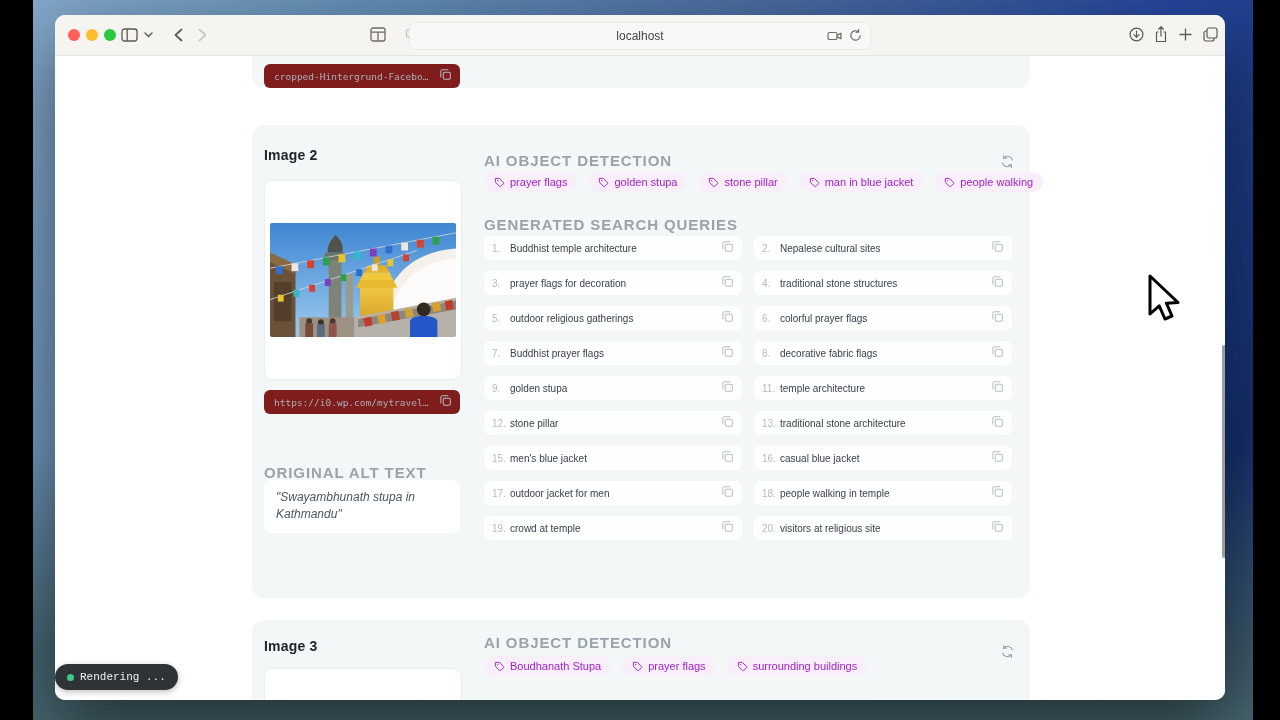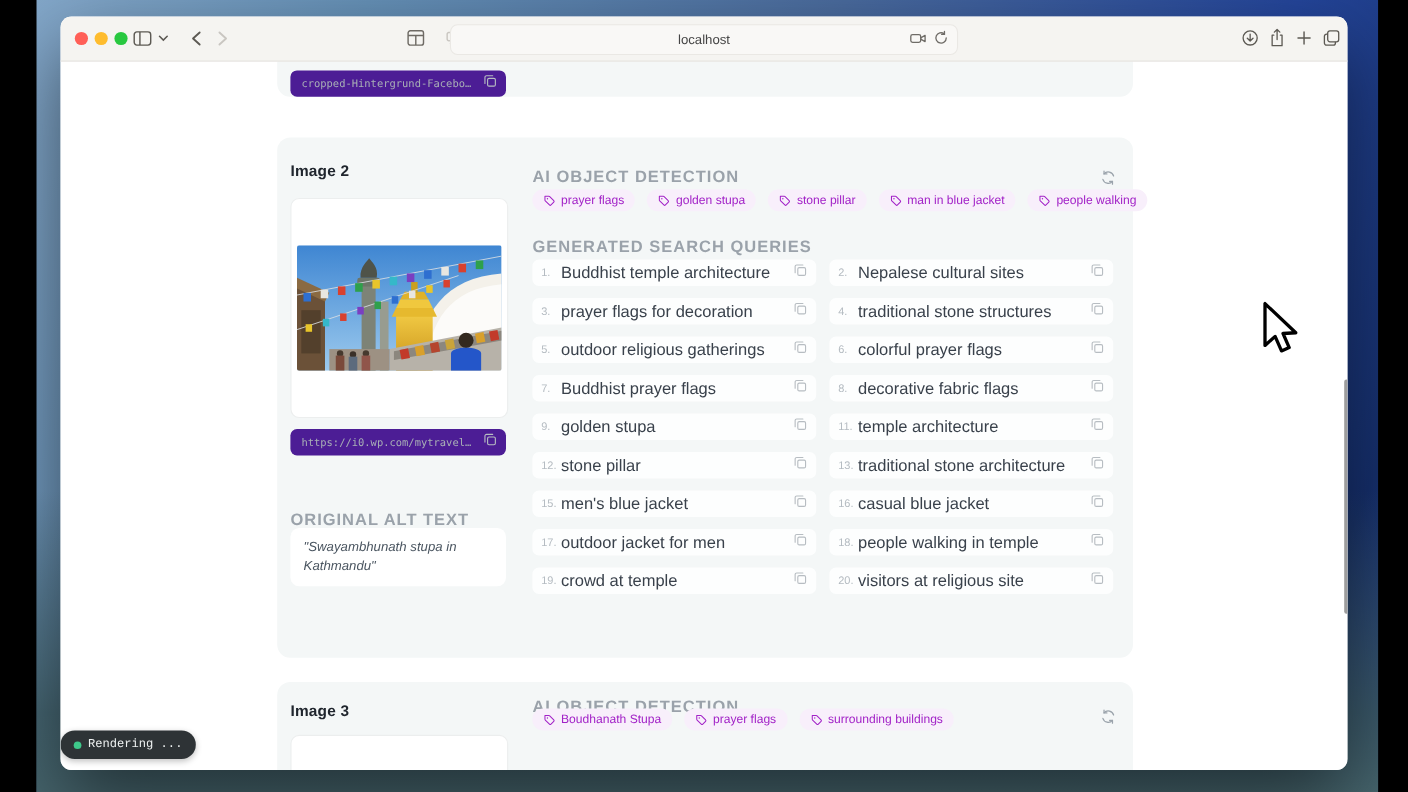--- a/index.html
+++ b/index.html
@@ -33,38 +33,38 @@
 
   .content{position:absolute;left:0;top:40px;right:0;bottom:0;background:#fff;overflow:hidden;}
   .section{position:absolute;width:778px;left:197px;background:#f4f7f7;border-radius:12px;}
   .h2{position:absolute;font-size:14px;font-weight:700;color:#20262e;letter-spacing:.2px;}
   .cap{position:absolute;font-size:15px;font-weight:700;color:#9aa2aa;letter-spacing:.9px;}
 
   .imgcard{position:absolute;background:#fff;border:1px solid #eceeee;border-radius:8px;
            display:flex;align-items:center;justify-content:center;overflow:hidden;}
   .photo{width:186px;height:114px;border-radius:2px;overflow:hidden;}
 
-  .pill{position:absolute;height:24px;width:196px;background:#4c1d95;border-radius:6px;
+  .pill{position:absolute;height:24px;width:196px;background:#7f1d1d;border-radius:6px;
         display:flex;align-items:center;padding:0 8px 0 10px;box-sizing:border-box;}
   .pill .mono{flex:1;font-family:"DejaVu Sans Mono",monospace;font-size:9.5px;color:#a9b0b6;
               white-space:nowrap;overflow:hidden;}
   .copy{color:#b7bdc2;flex:none;}
   .altcard{position:absolute;background:#fff;border-radius:8px;padding:9px 12px;box-sizing:border-box;
            width:196px;font-size:12px;font-style:italic;color:#4a5560;line-height:1.45;}
 
   .tags{position:absolute;display:flex;gap:11px;}
   .tag{display:flex;align-items:center;gap:5px;height:20px;padding:0 10px;border-radius:10px;
        background:#f8effb;color:#a222c7;font-size:11px;white-space:nowrap;}
   .refresh{position:absolute;color:#9aa3ab;}
 
   .qgrid{position:absolute;display:grid;grid-template-columns:1fr 1fr;column-gap:12px;row-gap:11px;}
   .q{height:24px;background:#fdfefe;border-radius:6px;display:flex;align-items:center;
      padding:0 8px 0 8px;box-sizing:border-box;}
   .qn{width:18px;font-size:10px;color:#b4bbc1;flex:none;}
-  .qt{flex:1;font-size:15px;color:#39414b;white-space:nowrap;overflow:hidden;}
+  .qt{flex:1;font-size:10px;color:#39414b;white-space:nowrap;overflow:hidden;}
 
   .scrollbar{position:absolute;width:4px;border-radius:2px;background:#9d9d9d;}
   .badge{position:absolute;display:flex;align-items:center;gap:6px;background:#2e3336;border-radius:14px;
          height:26px;padding:0 12px;box-shadow:0 2px 6px rgba(0,0,0,.25);}
   .badge .dot{width:7px;height:7px;border-radius:50%;background:#3ec88a;}
   .badge .txt{font-size:11px;color:#eef1f1;}
 
   .cursor{position:absolute;z-index:60;}
   svg{overflow:visible;}
 </style>
@@ -475,21 +475,21 @@
       <div class="section" style="top:565px;height:140px;">
         <div class="h2" style="left:12px;top:18px;">Image 3</div>
         <div class="imgcard" style="left:12px;top:48px;width:196px;height:90px;"></div>
 
         <div class="cap" style="left:232px;top:14px;">AI OBJECT DETECTION</div>
         <span class="refresh" style="left:748px;top:24px;">
           <svg width="15" height="15">
               <use href="#i-refresh"></use>
             </svg>
         </span>
-        <div class="tags" style="left:232px;top:24px;align-items:flex-end;">
+        <div class="tags" style="left:232px;top:36px;align-items:flex-end;">
           <span class="tag">
               <svg width="11" height="11">
                 <use href="#i-tag"></use>
               </svg>
               <span>Boudhanath Stupa</span>
             </span>
           <span class="tag">
               <svg width="11" height="11">
                 <use href="#i-tag"></use>
               </svg>

